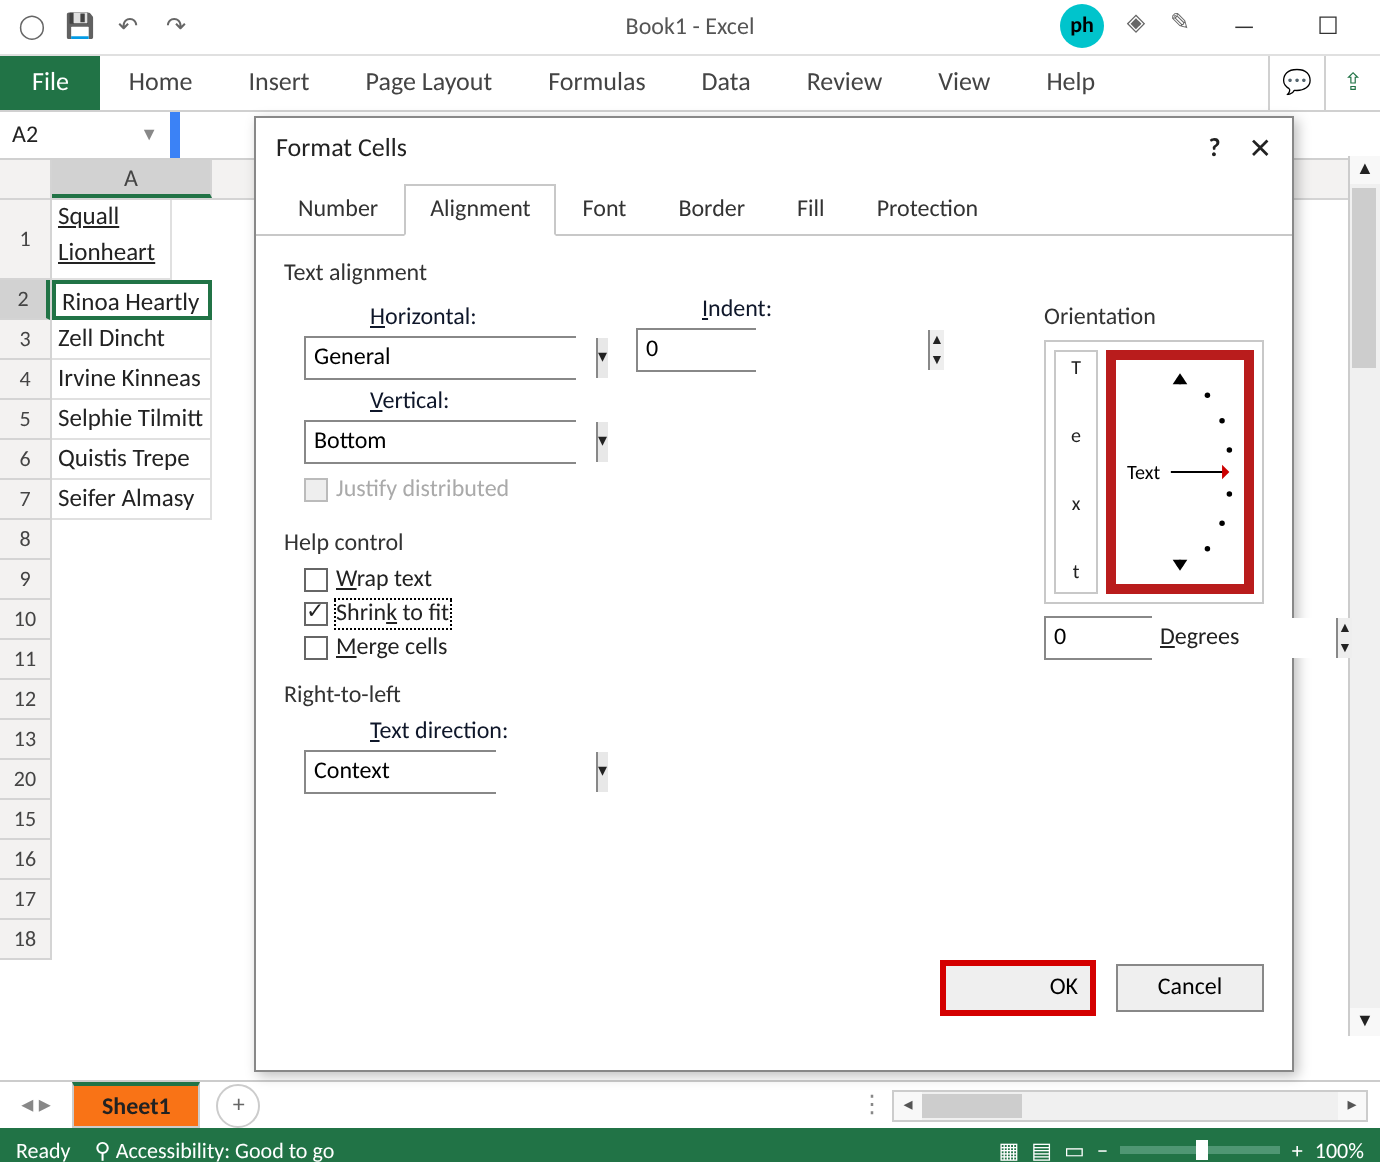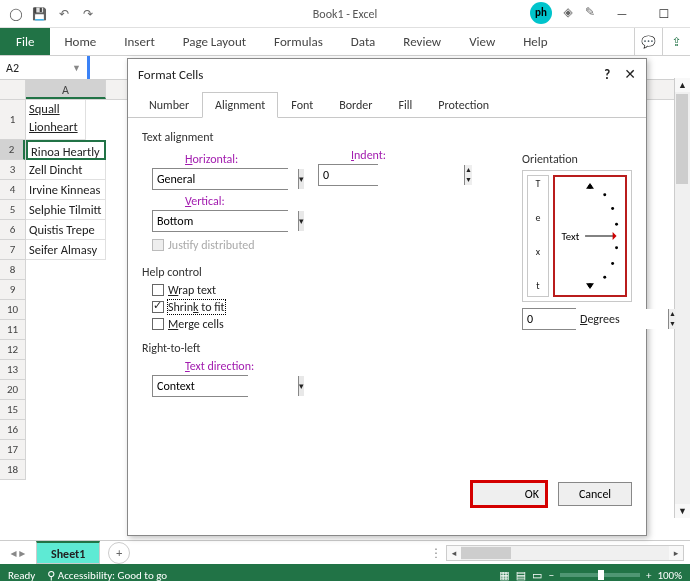--- a/index.html
+++ b/index.html
@@ -9,74 +9,74 @@
   .titlebar .left { display:flex; gap:4px; align-items:center;}
   .tb-icon { width:20px; height:20px; display:flex; align-items:center; justify-content:center; color:#666;}
   .tb-right { margin-left:auto; display:flex; gap:2px;}
   .wnd-btn { width:40px; height:24px; display:flex; align-items:center; justify-content:center; color:#333;}
   .ribbon-tabs { height:28px; display:flex; align-items:stretch; background:#fff; border-bottom:1px solid #d0d0d0;}
   .file-tab { background:#217346; color:#fff; padding:0 16px; display:flex; align-items:center; font-size:13px;}
   .rtab { padding:0 14px; display:flex; align-items:center; color:#444; font-size:13px;}
   .ribbon-right { margin-left:auto; display:flex;}
   .rb-btn { width:28px; border-left:1px solid #d0d0d0; display:flex; align-items:center; justify-content:center; color:#217346;}
   .namebox-row { height:24px; display:flex; align-items:stretch; border-bottom:1px solid #d0d0d0;}
-  .namebox { width:90px; border-right:3px solid #3b82f6; display:flex; align-items:center; padding:0 6px; background:#fff;}
+  .namebox { width:90px; border-right:5px solid #3b82f6; display:flex; align-items:center; padding:0 6px; background:#fff;}
   .namebox .dd { margin-left:auto; color:#888; font-size:9px;}
   .fx-area { display:flex; align-items:center; padding:0 4px; color:#888;}
   .grid-area { position:relative; height:460px; display:flex; background:#fff;}
   .rowhdrs { width:26px; background:#f3f2f1; border-right:1px solid #d4d4d4;}
   .colhdr-row { height:20px; display:flex; background:#f3f2f1; border-bottom:1px solid #d4d4d4;}
   .colhdr-row .corner { width:26px; border-right:1px solid #d4d4d4;}
   .colhdr { width:80px; border-right:1px solid #d4d4d4; text-align:center; font-size:12px; color:#444; line-height:20px;}
   .colhdr.sel { background:#d2d2d2; border-bottom:2px solid #217346;}
   .rowhdr { height:20px; border-bottom:1px solid #d4d4d4; text-align:center; font-size:11px; color:#444; line-height:20px;}
   .rowhdr.sel { background:#d2d2d2; border-right:2px solid #217346;}
   .cells { position:absolute; left:26px; top:20px;}
   .cell { position:absolute; border-right:1px solid #e0e0e0; border-bottom:1px solid #e0e0e0; padding:0 3px; font-size:12.5px; line-height:20px; height:20px; white-space:nowrap; overflow:visible; background:#fff;}
   .selcell { border:2px solid #217346; z-index:2;}
   .sheet-tabs { height:24px; background:#fff; border-top:1px solid #ccc; display:flex; align-items:center;}
   .sheet-nav { width:36px; display:flex; justify-content:center; gap:2px; color:#888;}
-  .sheet-tab { padding:0 14px; height:23px; line-height:23px; border:1px solid #ccc; border-top:2px solid #217346; background:#5eead4; font-weight:bold; font-size:12px;}
+  .sheet-tab { padding:0 14px; height:23px; line-height:23px; border:1px solid #ccc; border-top:2px solid #217346; background:#f97316; font-weight:bold; font-size:12px;}
   .sheet-add { width:22px; height:22px; border:1px solid #ccc; border-radius:11px; margin-left:8px; text-align:center; line-height:20px; color:#666;}
   .hscroll-zone { margin-left:auto; width:260px; display:flex; align-items:center; gap:4px; padding-right:6px;}
   .hscroll { flex:1; height:16px; border:1px solid #ccc; background:#f0f0f0; position:relative;}
   .hscroll .thumb { position:absolute; left:14px; top:1px; height:12px; width:50px; background:#cdcdcd;}
   .hscroll .arr { position:absolute; top:0; width:14px; height:14px; text-align:center; font-size:9px; line-height:14px; color:#555; background:#f8f8f8;}
   .statusbar { height:22px; background:#217346; color:#fff; display:flex; align-items:center; font-size:11px; padding:0 8px; gap:12px;}
   .statusbar .zoom { margin-left:auto; display:flex; align-items:center; gap:6px;}
   .zoom-track { width:80px; height:4px; background:#4f9673; position:relative;}
   .zoom-thumb { position:absolute; left:38px; top:-3px; width:6px; height:10px; background:#fff;}
   
   .dialog { position:absolute; left:127px; top:58px; width:520px; height:478px; background:#fff; border:1px solid #888; box-shadow:2px 2px 6px rgba(0,0,0,.25); z-index:50;}
   .dlg-title { height:30px; display:flex; align-items:center; padding:0 10px; font-size:13px;}
   .dlg-title .help { margin-left:auto; margin-right:14px; font-weight:bold; cursor:default;}
   .dlg-title .close { font-size:14px; cursor:default;}
   .dlg-tabs { display:flex; border-bottom:1px solid #c8c8c8; padding:0 8px; margin-top:2px;}
   .dlg-tab { padding:5px 12px; font-size:12px; color:#333; border:1px solid transparent; position:relative; top:1px;}
   .dlg-tab.active { border:1px solid #c8c8c8; border-bottom:1px solid #fff; background:#fff;}
   .dlg-body { padding:8px 14px 0 14px; position:relative; height:398px;}
   .section-label { font-size:12px; color:#333; margin:4px 0;}
-  .field-label { font-size:12px; color:#a21caf; margin:4px 0 2px 0;padding-left:33px;}
+  .field-label { font-size:12px; color:#0f172a; margin:4px 0 2px 0;padding-left:33px;}
   .underline-l { text-decoration:underline;}
   .combo { display:flex; width:136px; height:22px; border:1px solid #888;}
   .combo input { flex:1; border:none; padding:0 4px; font-size:12px; outline:none; background:#fff;}
   .combo .btn { width:20px; background:#e8e8e8; border-left:1px solid #888; text-align:center; font-size:9px; line-height:20px;}
   .spinner { display:flex; width:60px; height:22px; border:1px solid #888;}
   .spinner input { flex:1; border:none; padding:0 4px; font-size:12px; outline:none;}
   .spinner .sp { width:16px; display:flex; flex-direction:column; border-left:1px solid #888;}
   .spinner .sp div { flex:1; font-size:7px; text-align:center; line-height:9px; background:#eee;}
   .chk-row { display:flex; align-items:center; gap:4px; margin:3px 0; font-size:12px;}
   .chk { width:12px; height:12px; border:1px solid #666; background:#fff; display:inline-block; position:relative;}
   .chk.checked::after { content:"✓"; position:absolute; left:0; top:-3px; font-size:11px;}
   .chk.disabled { background:#eee; border-color:#bbb;}
   .disabled-text { color:#aaa;}
   .orient-box { position:absolute; right:14px; top:30px; width:110px;}
   .orient-inner { border:1px solid #c8c8c8; height:132px; display:flex; padding:4px; gap:4px;}
   .orient-vert { width:22px; border:1px solid #c8c8c8; writing-mode:vertical-rl; text-orientation:upright; text-align:center; font-size:10px; letter-spacing:4px; display:flex; align-items:center; justify-content:center;}
-  .orient-dial { flex:1; border:2px solid #b91c1c; position:relative;text-align:right;}
+  .orient-dial { flex:1; border:5px solid #b91c1c; position:relative;text-align:right;}
   .deg-row { display:flex; align-items:center; gap:4px; margin-top:6px;}
   .dlg-buttons { position:absolute; right:14px; bottom:10px; display:flex; gap:12px;}
   .dlg-btn { width:74px; height:24px; border:1px solid #888; background:#efefef; font-size:12px;}
   .ok-highlight { outline:3px solid #d40000; outline-offset:-1px;text-align:right;}
   .focus-box { outline:1px dotted #000; outline-offset:0;}
   .vscroll { position:absolute; right:0; top:78px; width:16px; height:440px; border-left:1px solid #ccc; background:#f0f0f0;}
   .vscroll .arr { height:14px; text-align:center; font-size:9px; line-height:14px; background:#f8f8f8;}
   .vscroll .thumb { position:absolute; top:16px; left:1px; width:12px; height:90px; background:#cdcdcd;}
   .ph-badge { width:22px; height:22px; border-radius:11px; background:#00c4cc; color:#000; font-weight:bold; font-size:11px; display:flex; align-items:center; justify-content:center; margin:0 4px;}
 </style>

